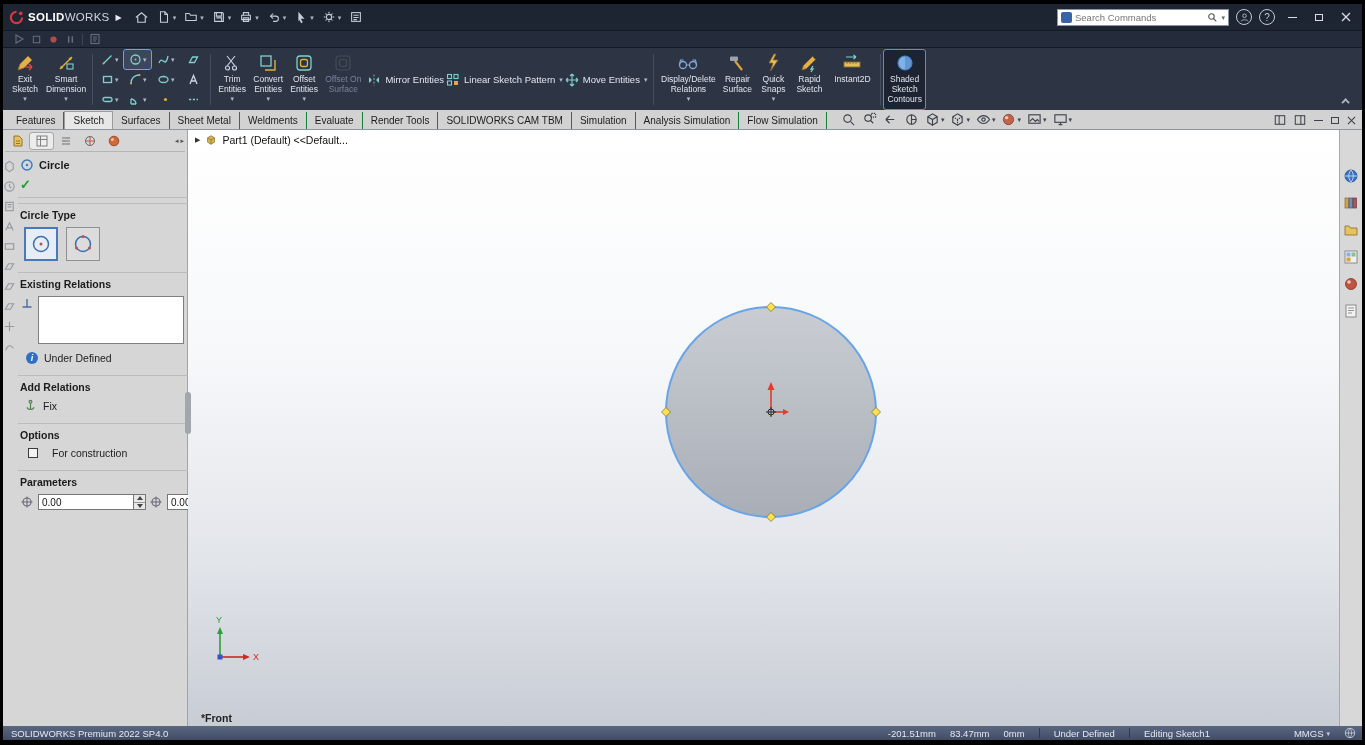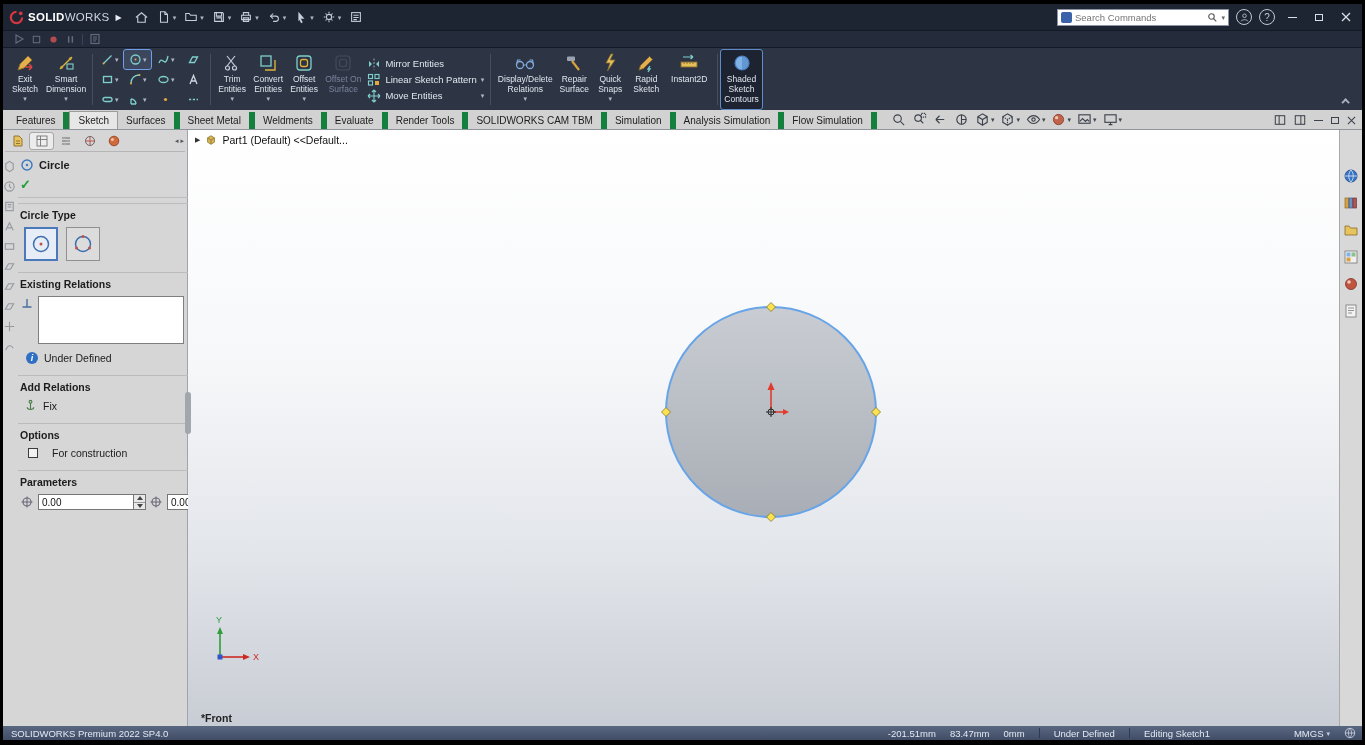--- a/index.html
+++ b/index.html
@@ -45,30 +45,30 @@
   .rbtn.dis .rlbl { color:#79829a; }
   .rbtn.dis svg { opacity:.45; }
   .rbtn.pressed { background:#1d2330; outline:1px solid #5f8cc9; }
   .svgw * { stroke:#c7cedb; fill:none; stroke-width:1.2; }
   .svgt * { stroke:#7fd0cc; fill:none; stroke-width:1.3; }
   .svgd * { stroke:#3d434c; fill:none; stroke-width:1.2; }
   .svgg * { stroke:#5f6670; fill:none; stroke-width:1.2; }
   .toolgrid { display:grid; grid-template-columns:repeat(4,27px); grid-auto-rows:19px; gap:1px; align-content:center; }
   .tg-cell { display:flex; align-items:center; justify-content:center; gap:1px; border-radius:2px; }
   .tg-cell.active { background:#3c465c; outline:1px solid #6f9fe8; }
-  .colgroup { display:flex; flex-direction:column; justify-content:center; gap:2px; min-width:122px; padding:0 3px; }
+  .colgroup { display:flex; flex-direction:row; justify-content:center; gap:2px; min-width:122px; padding:0 3px; }
   .colrow { display:flex; align-items:center; gap:4px; font-size:9.5px; color:#e0e5ee; }
   .colrow .cd { margin-left:auto; }
   .ribcollapse { position:absolute; right:8px; bottom:4px; width:14px; height:10px; display:flex; align-items:center; justify-content:center; }
   .chev { width:6px; height:6px; border-top:2px solid #a9b1c2; border-left:2px solid #a9b1c2; transform:rotate(45deg) translateY(2px); }
 
   
   .tabrow { height:20px; background:#d2d2d2; border-bottom:1px solid #8f959d; display:flex;
             align-items:flex-end; padding:0 0 0 5px; flex:0 0 auto; position:relative; }
-  .ctab { font-size:10px; color:#1c1c1c; padding:3px 8px 3px; border-right:6px solid #15803d; white-space:nowrap; }
+  .ctab { font-size:10px; color:#1c1c1c; padding:3px 8px 3px; border-right:1px solid #15803d; white-space:nowrap; }
   .ctab.active { background:#e7e7e7; border:1px solid #9c9c9c; border-bottom:none; }
   .headsup { display:flex; align-items:center; gap:6px; margin-left:14px; padding-bottom:2px; }
   .hu { display:flex; align-items:center; gap:1px; }
   .docwin { position:absolute; right:6px; bottom:3px; display:flex; align-items:center; gap:8px; }
 
   
   .main { flex:1; display:flex; min-height:0; }
 
   
   .panel { width:185px; background:#d6d6d6; border-right:1px solid #9fa4ac; position:relative;

